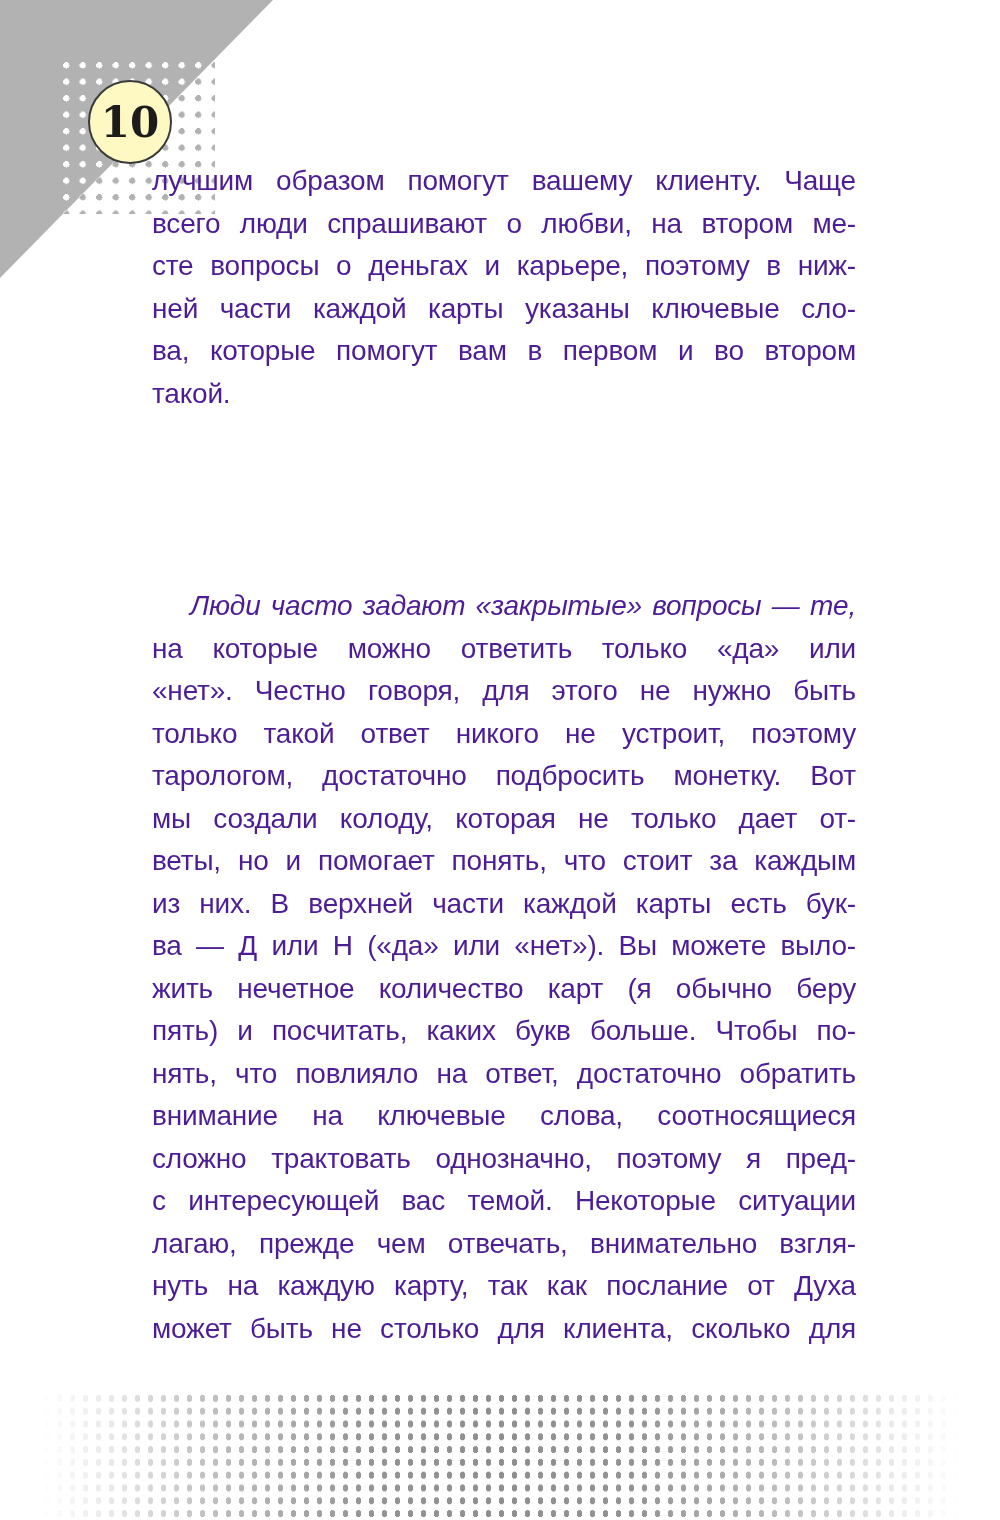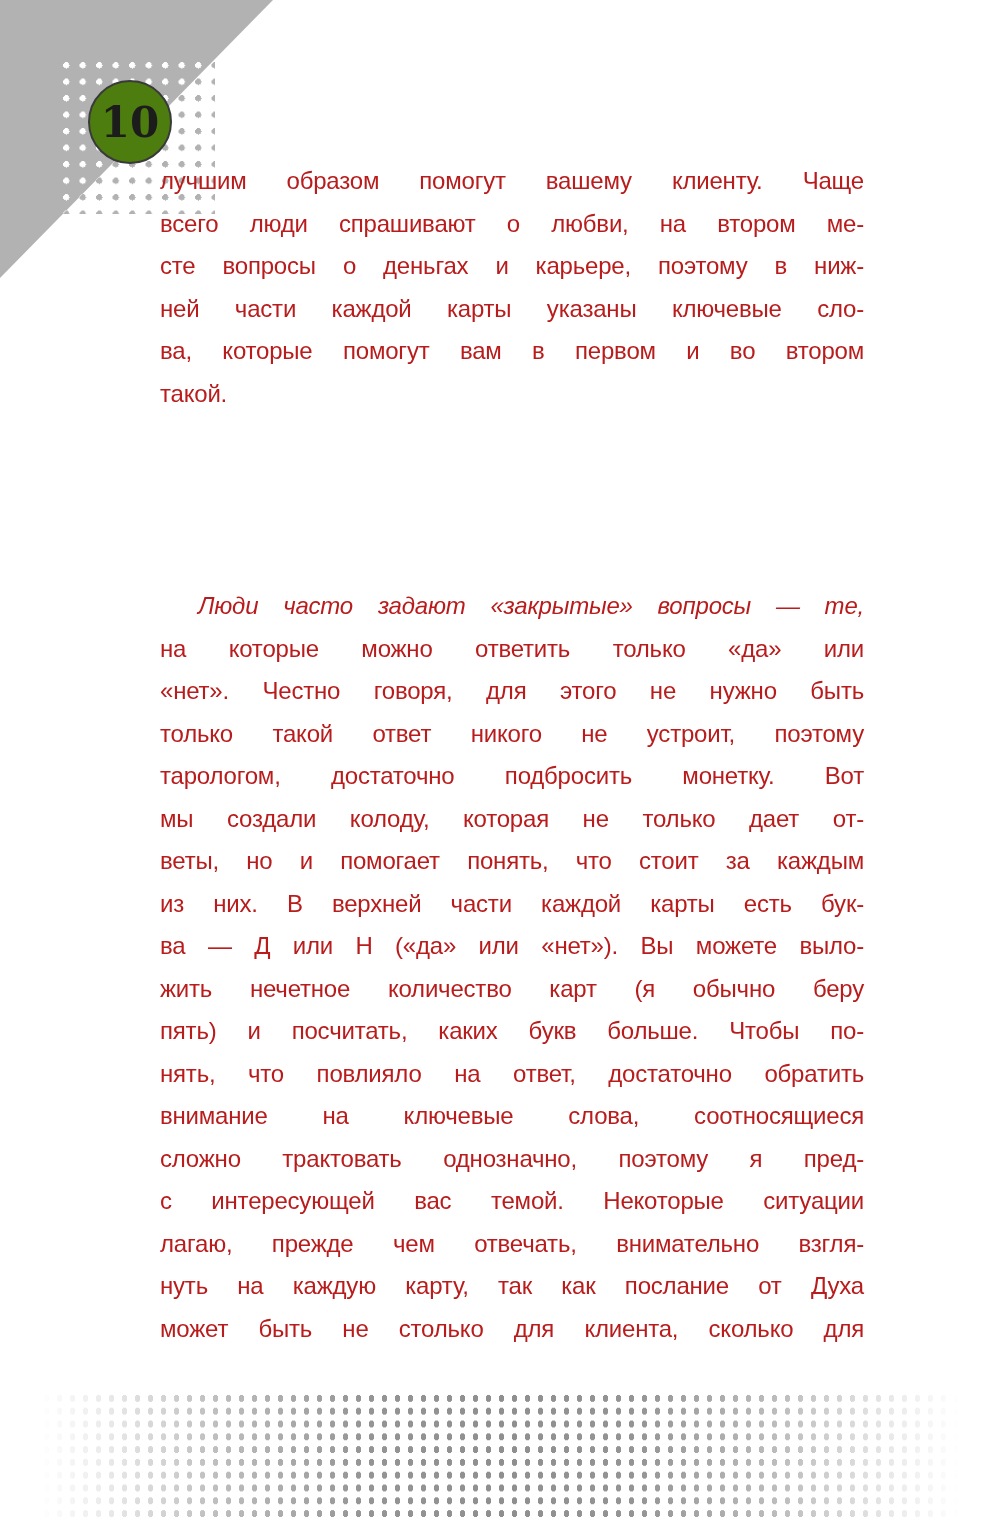--- a/index.html
+++ b/index.html
@@ -33,39 +33,39 @@
     left:63px; top:62px;
     width:152px; height:152px;
     background-image:radial-gradient(circle 3.2px at 3.2px 3.2px, #ffffff 99%, transparent 100%);
     background-size:16.5px 16.5px;
   }
   .page-number-badge{
     position:absolute;
     left:88px; top:80px;
     width:84px; height:84px;
     border-radius:50%;
-    background:#4d7c0f;
+    background:#fef9c3;
     border:2px solid #3a3a3a;
     box-sizing:border-box;
     display:flex;
     align-items:center;
     justify-content:center;
     font-family:"DejaVu Serif", serif;
     font-weight:bold;
     font-size:42px;
     color:#1c1c1c;
   }
 
   
   .bodytext{
     position:absolute;
-    left:160px;
+    left:152px;
     width:704px;
-    color:#b91c1c;
-    font-size:24px;
+    color:#4c1d95;
+    font-size:28px;
     letter-spacing:-0.2px;
     line-height:42.5px;
   }
   .paragraph-1{ top:160px; }
   .paragraph-2{ top:585px; }
   .line{
     text-align:justify;
     text-align-last:justify;
     white-space:normal;
     height:42.5px;

